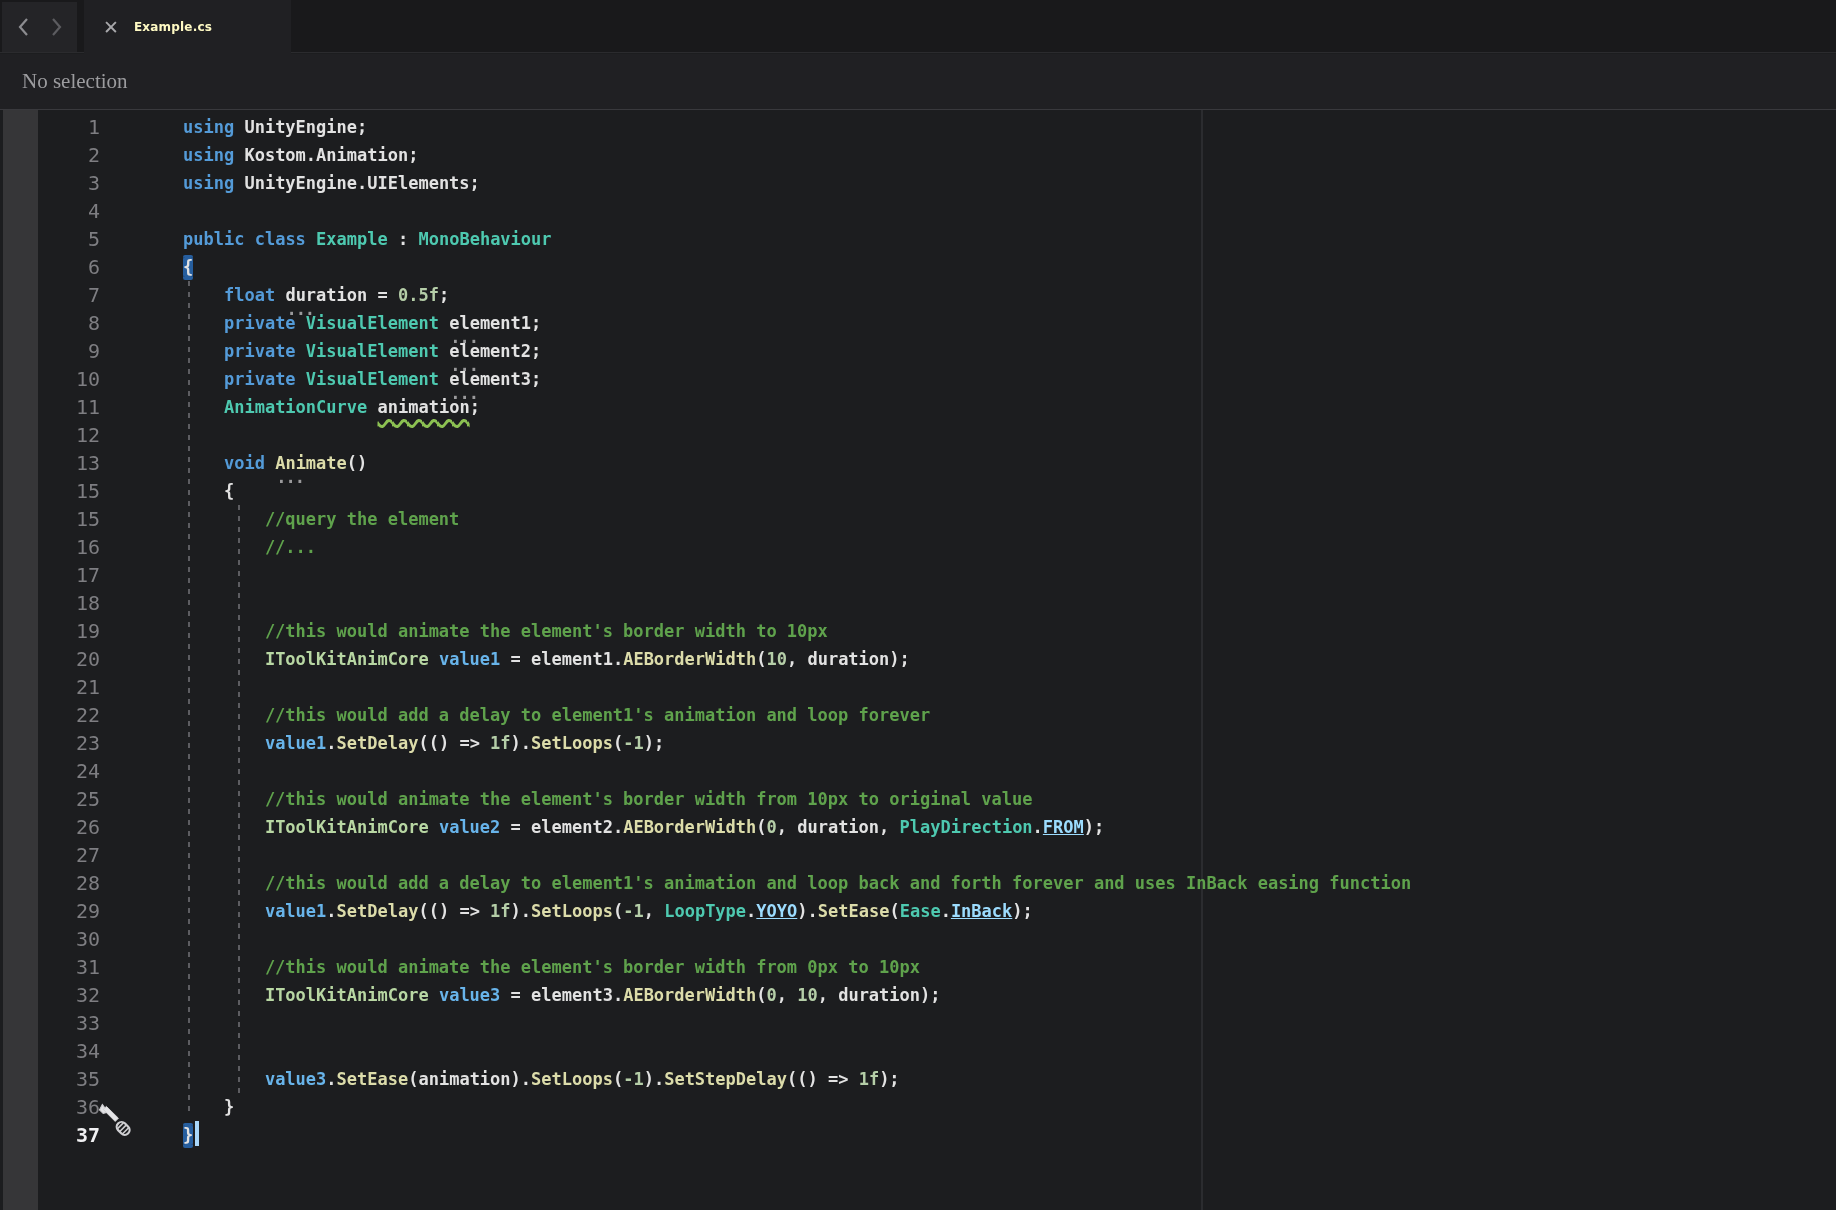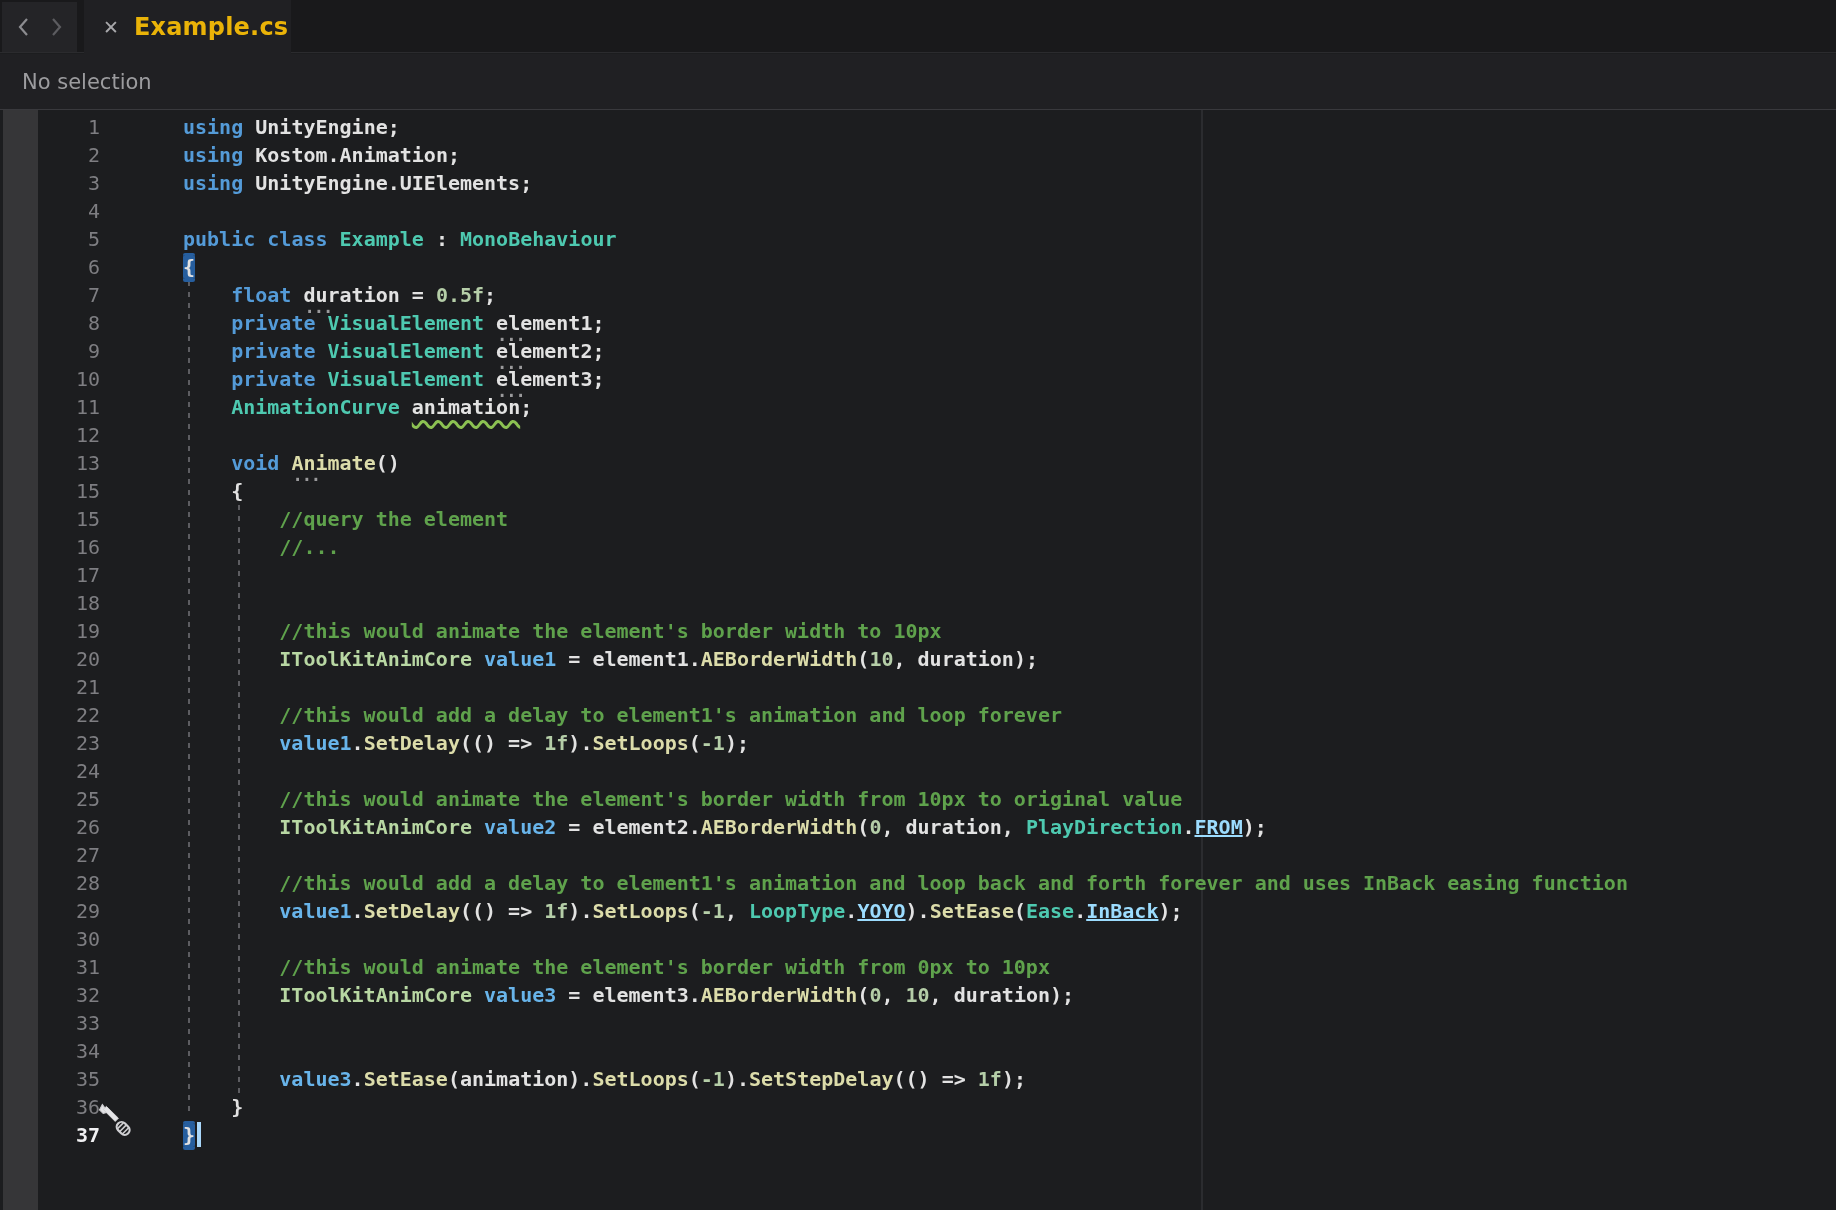--- a/index.html
+++ b/index.html
@@ -16,26 +16,26 @@
   .navbox{
     position:absolute;left:2px;top:2px;width:75px;height:50px;
     background:#242427;display:flex;align-items:center;justify-content:center;gap:14px;
   }
   .navbtn{background:none;border:none;padding:2px;cursor:default;display:flex;align-items:center;}
   .tab{
     position:absolute;left:84px;top:0;width:207px;height:54px;
     background:var(--panel-bg);display:flex;align-items:center;gap:15px;padding:0 0 0 19px;box-sizing:border-box;
   }
   .tab .close{font-size:19px;color:#a8a8ab;line-height:1;}
-  .tab .tablabel{font-size:24px;font-weight:600;color:#eab308;letter-spacing:.2px;}
+  .tab .tablabel{font-size:12px;font-weight:600;color:#fef9c3;letter-spacing:.2px;}
   
   .breadcrumb{
     position:absolute;left:0;top:54px;width:100%;height:56px;
     background:var(--panel-bg);border-bottom:1px solid #39393d;box-sizing:border-box;
-    display:flex;align-items:center;padding-left:22px;
+    display:flex;align-items:center;padding-left:22px;font-family:Liberation Serif, serif;
   }
   .breadcrumb span{font-size:21px;color:#9c9c9f;}
   
   .editor{position:absolute;left:0;top:110px;width:1836px;height:1100px;background:var(--editor-bg);}
   .gutterstrip{position:absolute;left:3px;top:0;width:35px;height:100%;background:#363638;}
   .ruler{position:absolute;left:1201px;top:0;width:2px;height:100%;background:#2b2c2f;}
   .guide{
     position:absolute;width:2px;
     background:repeating-linear-gradient(180deg,#5d5d61 0px,#5d5d61 5px,transparent 5px,transparent 11px);
   }
@@ -45,21 +45,21 @@
   .line{display:flex;height:28px;}
   .num{
     width:100px;flex:0 0 100px;text-align:right;
     font-family:"DejaVu Sans Mono","Liberation Mono",monospace;
     font-size:20px;line-height:28px;color:var(--num);
   }
   .line.active .num{color:var(--num-active);font-weight:700;}
   .code{
     margin-left:83px;white-space:pre;
     font-family:"DejaVu Sans Mono","Liberation Mono",monospace;
-    font-size:20px;line-height:28px;font-weight:600;color:var(--pl);
+    font-size:17px;line-height:28px;font-weight:600;color:var(--pl);
   }
   .tok{position:relative;}
   .tok.kw{color:var(--kw);}
   .tok.ty{color:var(--ty);}
   .tok.if{color:var(--if);}
   .tok.me{color:var(--me);}
   .tok.nu{color:var(--nu);}
   .tok.co{color:var(--co);}
   .tok.lo{color:var(--lo);}
   .tok.en{color:var(--en);text-decoration:underline;}

